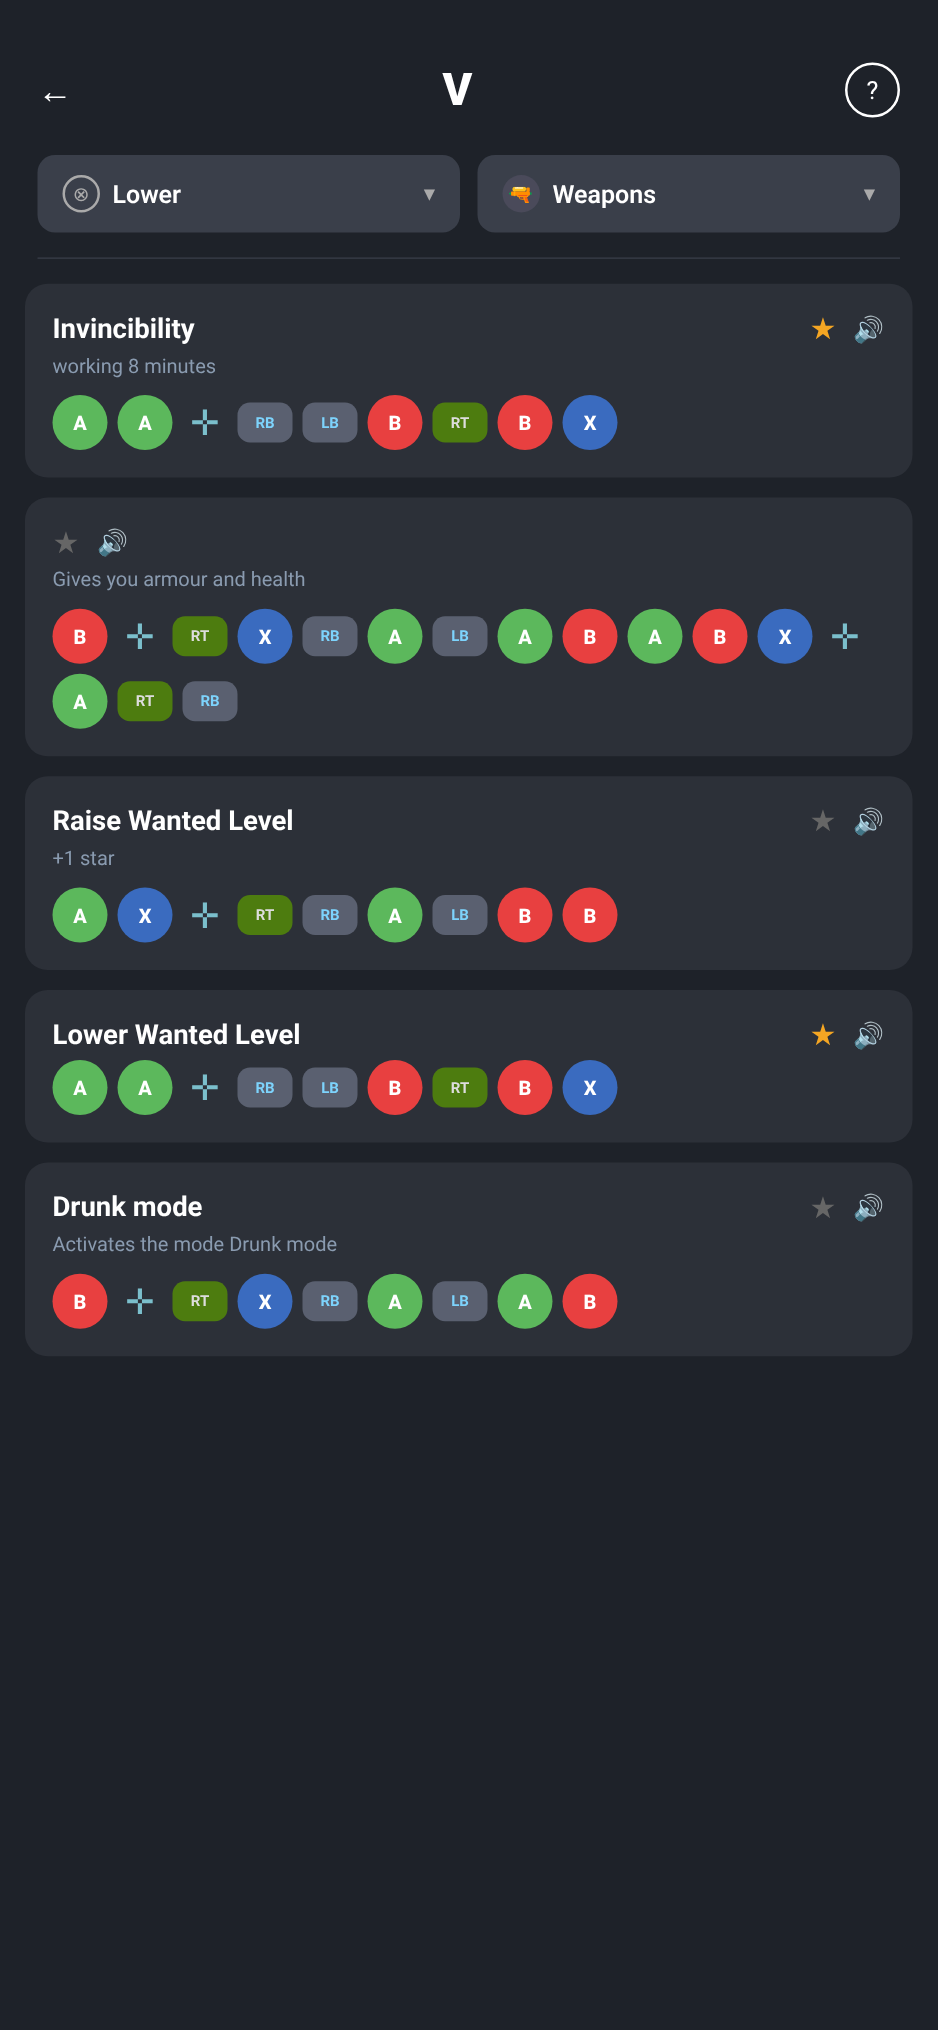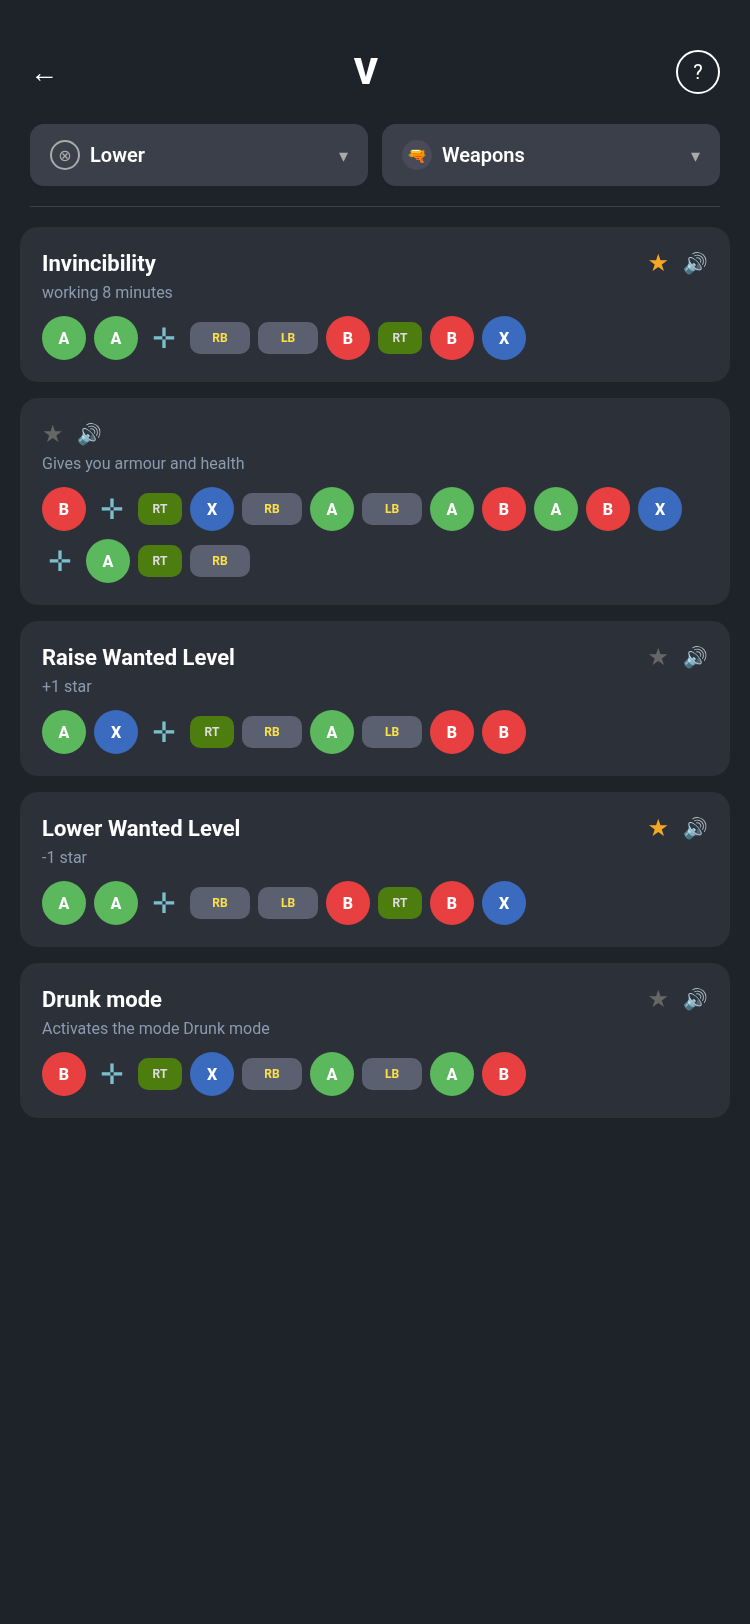--- a/index.html
+++ b/index.html
@@ -169,25 +169,25 @@
       flex-shrink: 0;
     }
 
     .btn-a { background: #5cb85c; }
     .btn-b { background: #e84040; }
     .btn-x { background: #3a6bbf; }
 
     .btn-bumper {
       background: #5a6070;
       border-radius: 10px;
-      width: 60px;
+      width: 44px;
       height: 32px;
       font-size: 12px;
       font-weight: 700;
-      color: #fde047;
+      color: #7dd3fc;
       display: inline-flex;
       align-items: center;
       justify-content: center;
     }
 
     .btn-trigger {
       background: #4d7c0f;
       border-radius: 10px;
       width: 44px;
       height: 32px;
@@ -321,21 +321,20 @@
       </div>
     </div>
     <div class="card">
       <div class="card-header">
         <div class="card-title">Lower Wanted Level</div>
         <div class="card-actions">
           <span class="star-icon star-filled">★</span>
           <span class="sound-icon" style="font-size: 20px;">🔊</span>
         </div>
       </div>
-      <div class="card-subtitle">-1 star</div>
       <div class="buttons-row">
         <div class="btn btn-a">A</div>
         <div class="btn btn-a">A</div>
         <div class="btn-dpad" style="color: rgb(123, 191, 204);">✛</div>
         <div class="btn-bumper">RB</div>
         <div class="btn-bumper">LB</div>
         <div class="btn btn-b">B</div>
         <div class="btn-trigger">RT</div>
         <div class="btn btn-b">B</div>
         <div class="btn btn-x">X</div>

